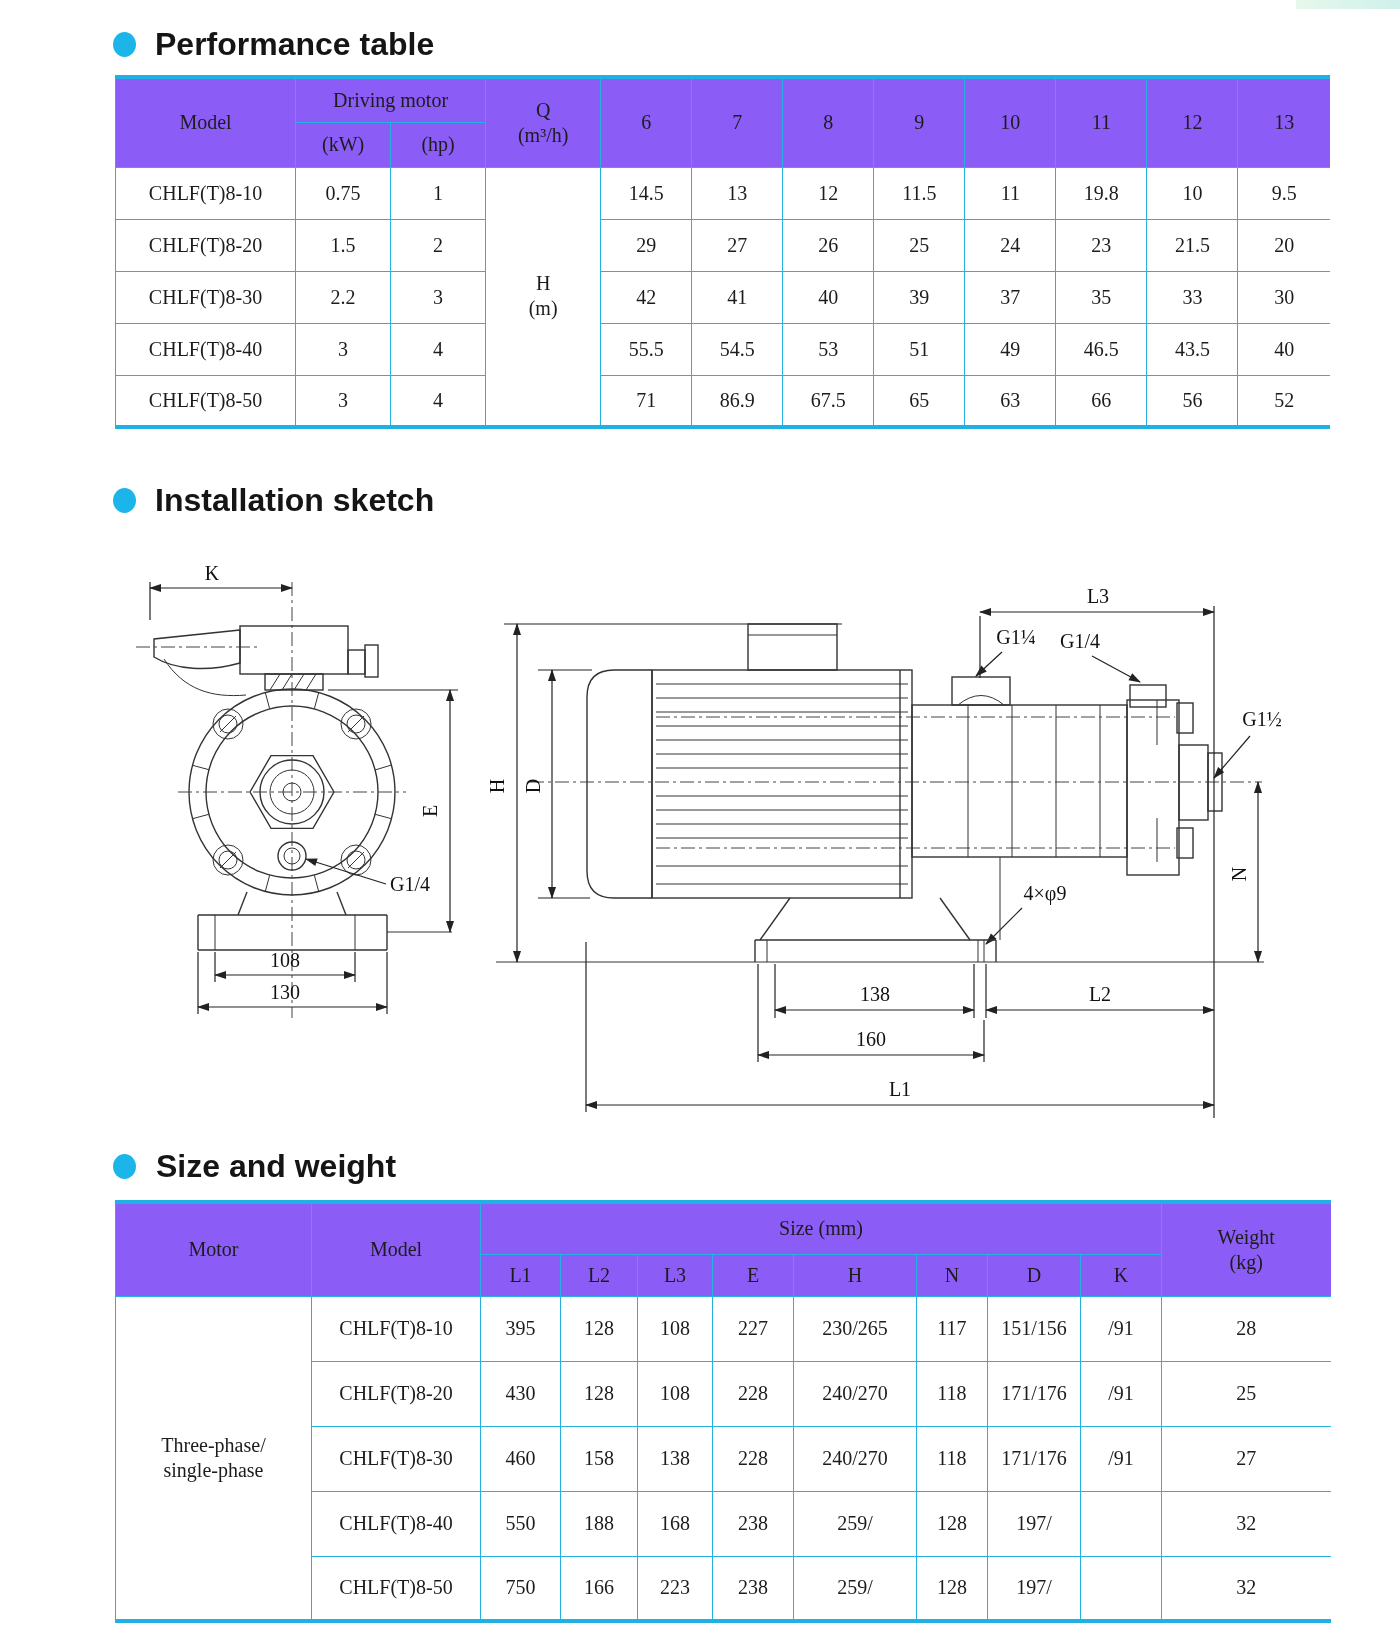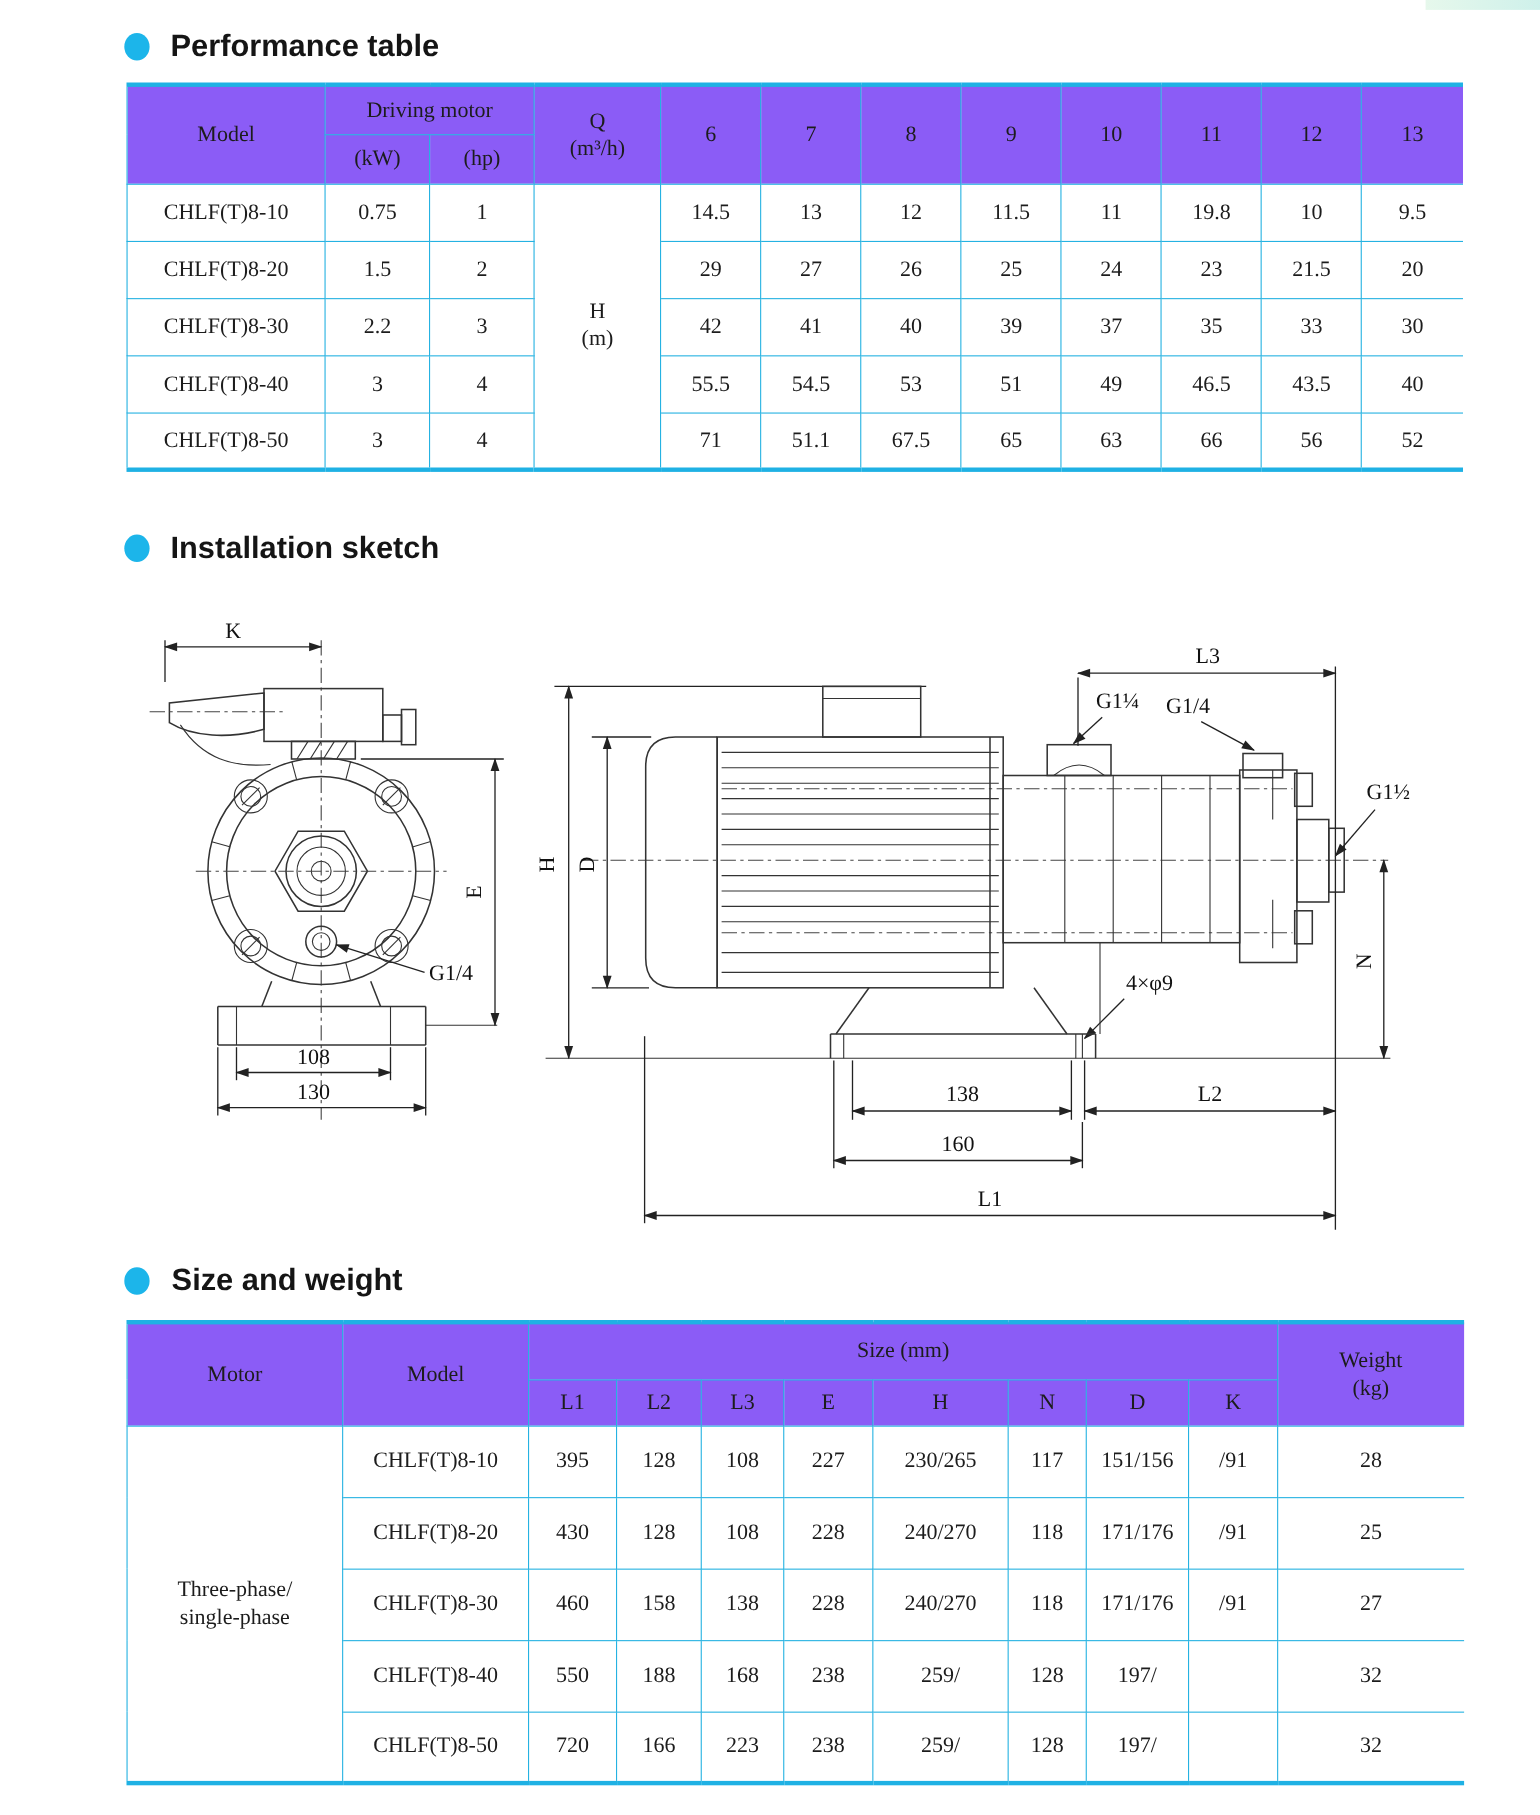--- a/index.html
+++ b/index.html
@@ -2,21 +2,21 @@
 <html><head>
 <meta charset="utf-8">
 <style>
   html,body{margin:0;padding:0;background:#ffffff;}
   #page{position:relative;width:1400px;height:1650px;background:#ffffff;overflow:hidden;
         font-family:"Liberation Serif", serif;color:#1c1c1c;}
   .corner-sliver{position:absolute;left:1296px;top:0;width:104px;height:9px;
         background:linear-gradient(90deg, rgba(190,236,204,.38), rgba(158,226,214,.5));}
   .sec-head{position:absolute;display:flex;align-items:center;gap:19px;}
   .bullet{width:23px;height:25px;border-radius:50%;background:#1cb5ea;flex:0 0 auto;}
-  .sec-title{font-family:"Liberation Sans", sans-serif;font-weight:bold;font-size:28px;color:#151515;}
+  .sec-title{font-family:"Liberation Sans", sans-serif;font-weight:bold;font-size:32px;color:#151515;}
   
   table.dt{position:absolute;border-collapse:collapse;table-layout:fixed;
            font-family:"Liberation Serif", serif;font-size:20px;color:#1c1c1c;}
   table.dt td{border:1.6px solid #25b2e2;text-align:center;vertical-align:middle;padding:0 2px;}
   table.dt td.hd{background:#8b5cf6;}
   table.dt td.ml{white-space:pre-line;line-height:1.25;}
   table.dt tr.rtop td{border-top:4px solid #1fb1e4;}
   table.dt td.rbot{border-bottom:4px solid #1fb1e4;}
   table.dt td.noR{border-right:none;}
   
@@ -124,21 +124,21 @@
       <td>49</td>
       <td>46.5</td>
       <td>43.5</td>
       <td class="noR">40</td>
     </tr>
     <tr style="height:52px;">
       <td class="rbot">CHLF(T)8-50</td>
       <td class="rbot">3</td>
       <td class="rbot">4</td>
       <td class="rbot">71</td>
-      <td class="rbot">51.1</td>
+      <td class="rbot">86.9</td>
       <td class="rbot">67.5</td>
       <td class="rbot">65</td>
       <td class="rbot">63</td>
       <td class="rbot">66</td>
       <td class="rbot">56</td>
       <td class="rbot noR">52</td>
     </tr>
   </tbody>
     </table>
 
@@ -399,21 +399,21 @@
       <td>168</td>
       <td>238</td>
       <td>259/</td>
       <td>128</td>
       <td>197/</td>
       <td></td>
       <td class="noR">32</td>
     </tr>
     <tr style="height:65px;">
       <td class="rbot">CHLF(T)8-50</td>
-      <td class="rbot">720</td>
+      <td class="rbot">750</td>
       <td class="rbot">166</td>
       <td class="rbot">223</td>
       <td class="rbot">238</td>
       <td class="rbot">259/</td>
       <td class="rbot">128</td>
       <td class="rbot">197/</td>
       <td class="rbot"></td>
       <td class="rbot noR">32</td>
     </tr>
   </tbody>

